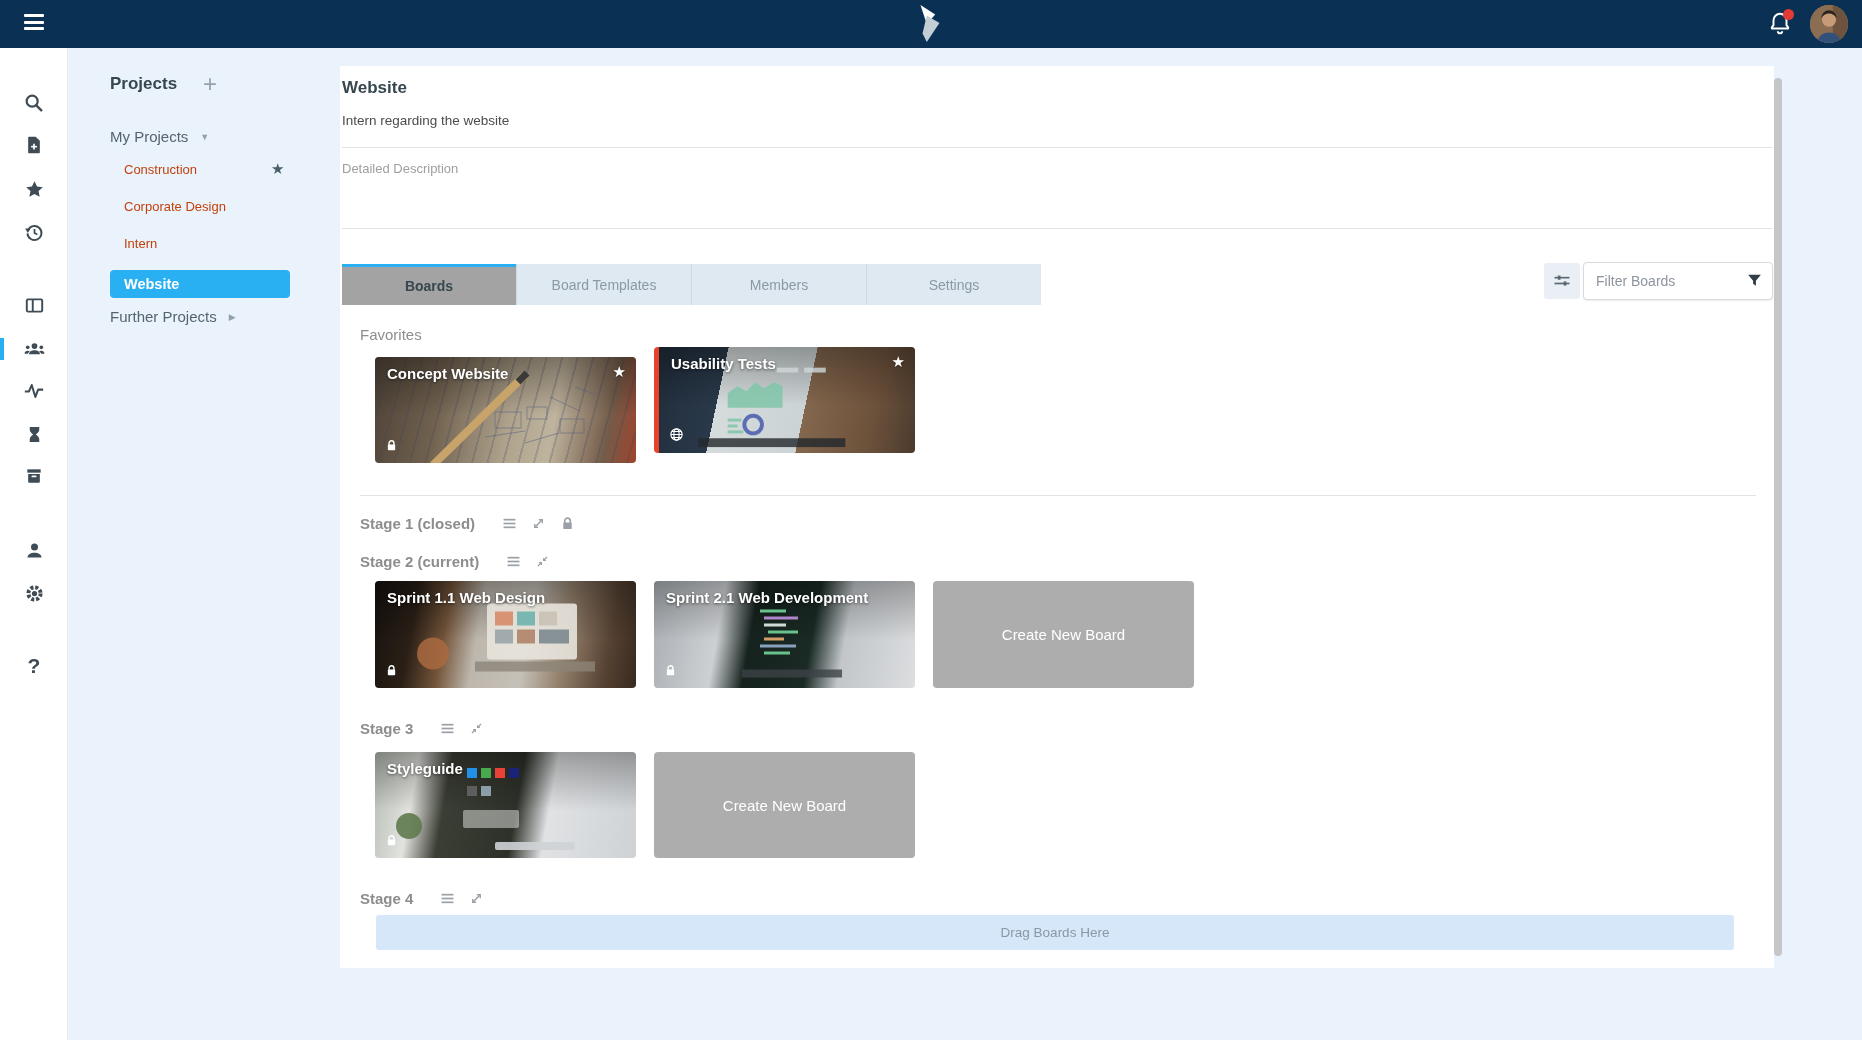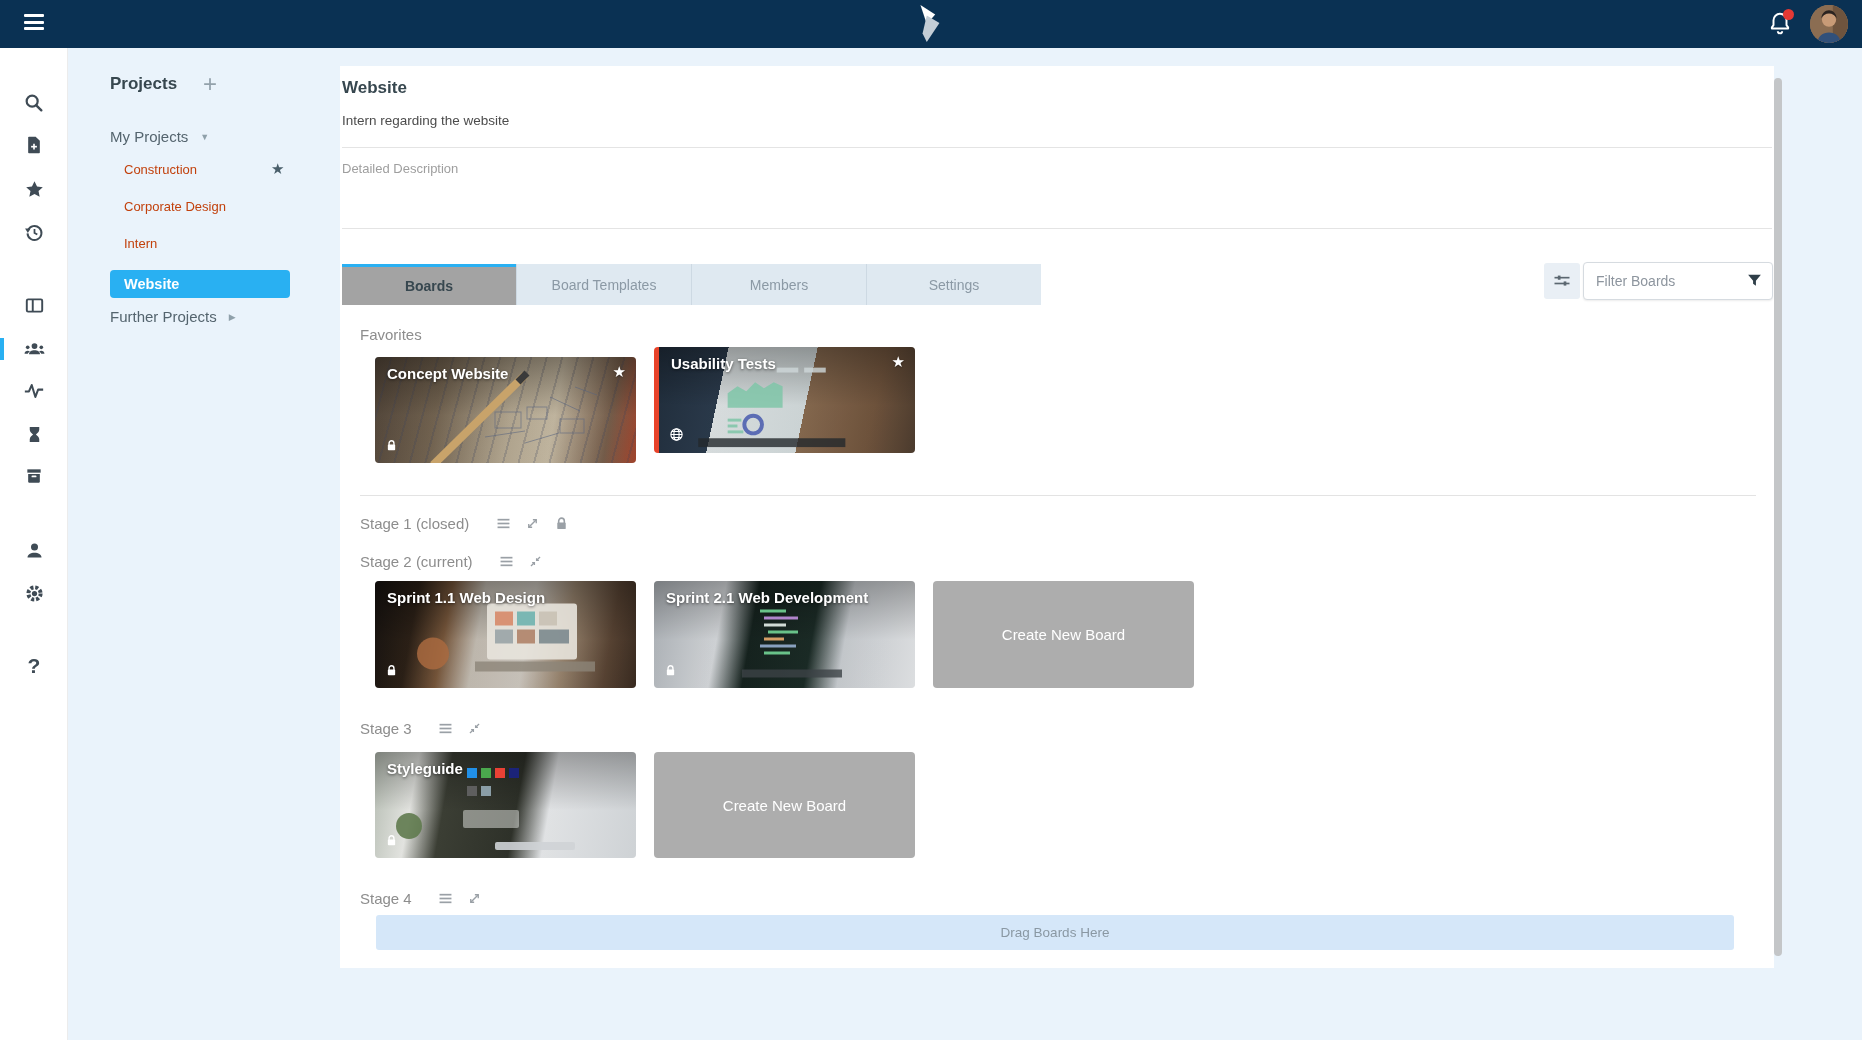--- a/index.html
+++ b/index.html
@@ -55,21 +55,21 @@
   .tab.active { background:#a3a3a3; color:#37474f; font-weight:bold; border-left:none; border-top:3px solid #29b0f2; width:174px; }
   .tune-btn { position:absolute; top:197px; left:1204px; width:36px; height:36px; background:#e9eff5; border:none; border-radius:3px; cursor:pointer; display:flex; align-items:center; justify-content:center; }
   .filter-wrap { position:absolute; top:196px; left:1243px; width:190px; height:38px; }
   .filter-input { width:100%; height:100%; border:1px solid #d6dbe0; border-radius:4px; box-shadow:0 1px 2px rgba(0,0,0,.08); padding:0 34px 0 12px; font-size:14px; font-family:inherit; color:#37474f; }
   .filter-input::placeholder { color:#8d959e; }
   .funnel { position:absolute; right:10px; top:10px; }
 
   
   .section-label { position:absolute; left:20px; font-size:15px; color:#8d8d8d; }
   .stage-row { position:absolute; left:20px; display:flex; align-items:center; gap:24px; }
-  .stage-row .label { font-size:15px; color:#8d8d8d; }
+  .stage-row .label { font-size:15px; color:#8d8d8d;font-weight:bold; }
   .stage-icons { display:flex; align-items:center; gap:9px; }
   .stage-icons .sbtn { background:none; border:none; cursor:pointer; width:20px; height:20px; padding:0; display:flex; align-items:center; justify-content:center; }
   .sec-divider { position:absolute; top:429px; left:20px; width:1396px; height:1px; background:#e3e3e3; }
 
   .board-card { position:absolute; width:261px; height:106px; border-radius:4px; overflow:hidden; cursor:pointer; border:none; padding:0; text-align:left; }
   .board-card .photo { position:absolute; inset:0; }
   .board-card .deco { position:absolute; inset:0; width:100%; height:100%; }
   .board-title { position:absolute; top:8px; left:12px; font-size:15px; font-weight:bold; color:#fff; text-shadow:0 1px 3px rgba(0,0,0,.55); }
   .card-star { position:absolute; top:6px; right:10px; font-size:15px; color:#fff; text-shadow:0 1px 2px rgba(0,0,0,.4); }
   .card-badge { position:absolute; bottom:8px; left:10px; }

